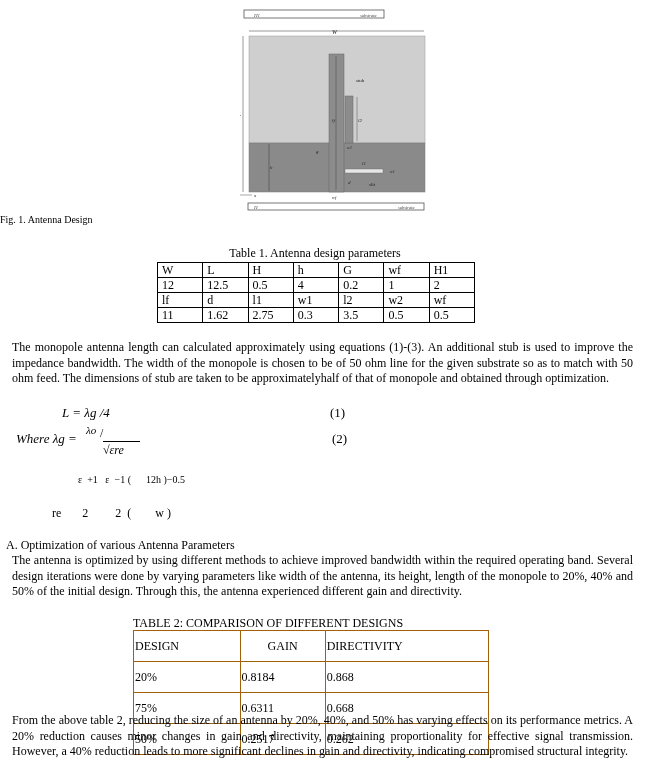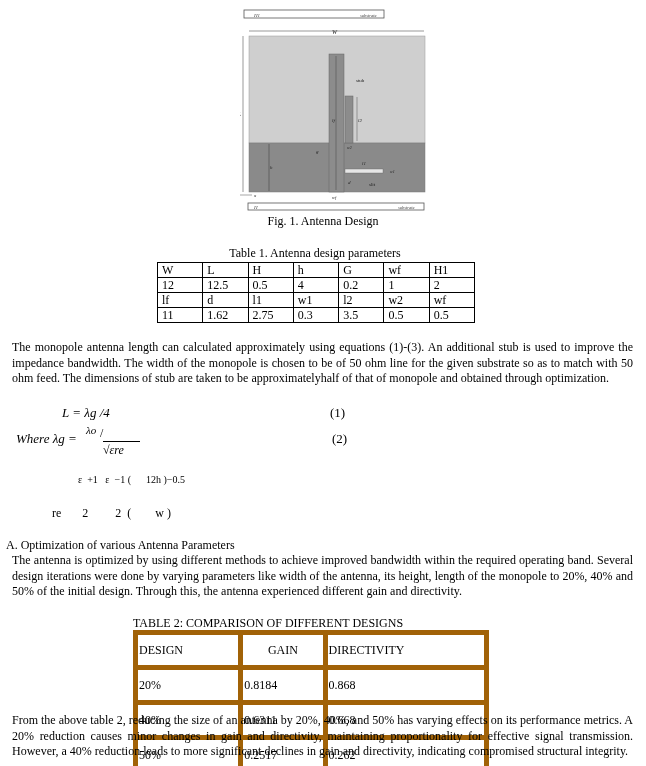--- a/index.html
+++ b/index.html
@@ -2,34 +2,34 @@
 <html><head>
 <meta charset="utf-8">
 <style>
   html, body { margin: 0; padding: 0; background: #ffffff; }
   body {
     width: 646px; height: 766px; position: relative; overflow: hidden;
     font-family: "Liberation Serif", serif; color: #000; font-size: 12px;
   }
   .abs { position: absolute; }
   .figure { left: 240px; top: 4px; width: 190px; height: 210px; }
-  .fig-caption { left: 0; width: 646px; top: 214px; text-align: center; font-size: 12px; }
+  .fig-caption { left: 0; width: 646px; top: 214px; font-size: 10px; }
   .t1-caption { left: 150px; width: 330px; top: 246px; text-align: center; font-size: 12px; }
   table { border-collapse: collapse; }
   .t1 { left: 157px; top: 262px; width: 318px; font-size: 12px; }
   .t1 td { border: 1px solid #000; padding: 0 4px; height: 14px; line-height: 14px; width: 14.28%; }
   .para { left: 12px; width: 621px; font-size: 12px; line-height: 15.5px; text-align: justify; }
   .p1 { top: 340px; }
   .eq { font-family: "Liberation Serif", serif; font-size: 13px; font-style: italic; }
   .eq-num { font-size: 13px; }
   .heading-a { left: 6px; top: 538px; font-size: 12px; }
   .p2 { top: 553px; }
   .t2-caption { left: 133px; width: 356px; top: 616px; text-align: left; font-size: 12px; }
   .t2 { left: 133px; top: 630px; width: 356px; font-size: 12px; }
-  .t2 td { border: 5px solid #a16207; padding: 8px 1px; height: 14px; line-height: 14px; }
+  .t2 td { border: 1px solid #a16207; padding: 8px 1px; height: 14px; line-height: 14px; }
   .p3 { top: 713px; }
 </style>
 </head>
 <body>
 
 <div class="abs figure">
   <svg width="190" height="210" viewBox="0 0 190 210">
 
     <rect x="4" y="6" width="140" height="8" fill="#fff" stroke="#555" stroke-width="0.8"></rect>
     <text x="14" y="13" font-size="5" font-style="italic" fill="#444" font-family="Liberation Serif, serif">H1</text>
@@ -145,21 +145,21 @@
       <td style="width:30%;">DESIGN</td>
       <td style="width:24%;text-align:center;">GAIN</td>
       <td>DIRECTIVITY</td>
     </tr>
     <tr>
       <td>20%</td>
       <td>0.8184</td>
       <td>0.868</td>
     </tr>
     <tr>
-      <td>40%</td>
+      <td>75%</td>
       <td>0.6311</td>
       <td>0.668</td>
     </tr>
     <tr>
       <td>50%</td>
       <td>0.2517</td>
       <td>0.262</td>
     </tr>
   </tbody>
 </table>

